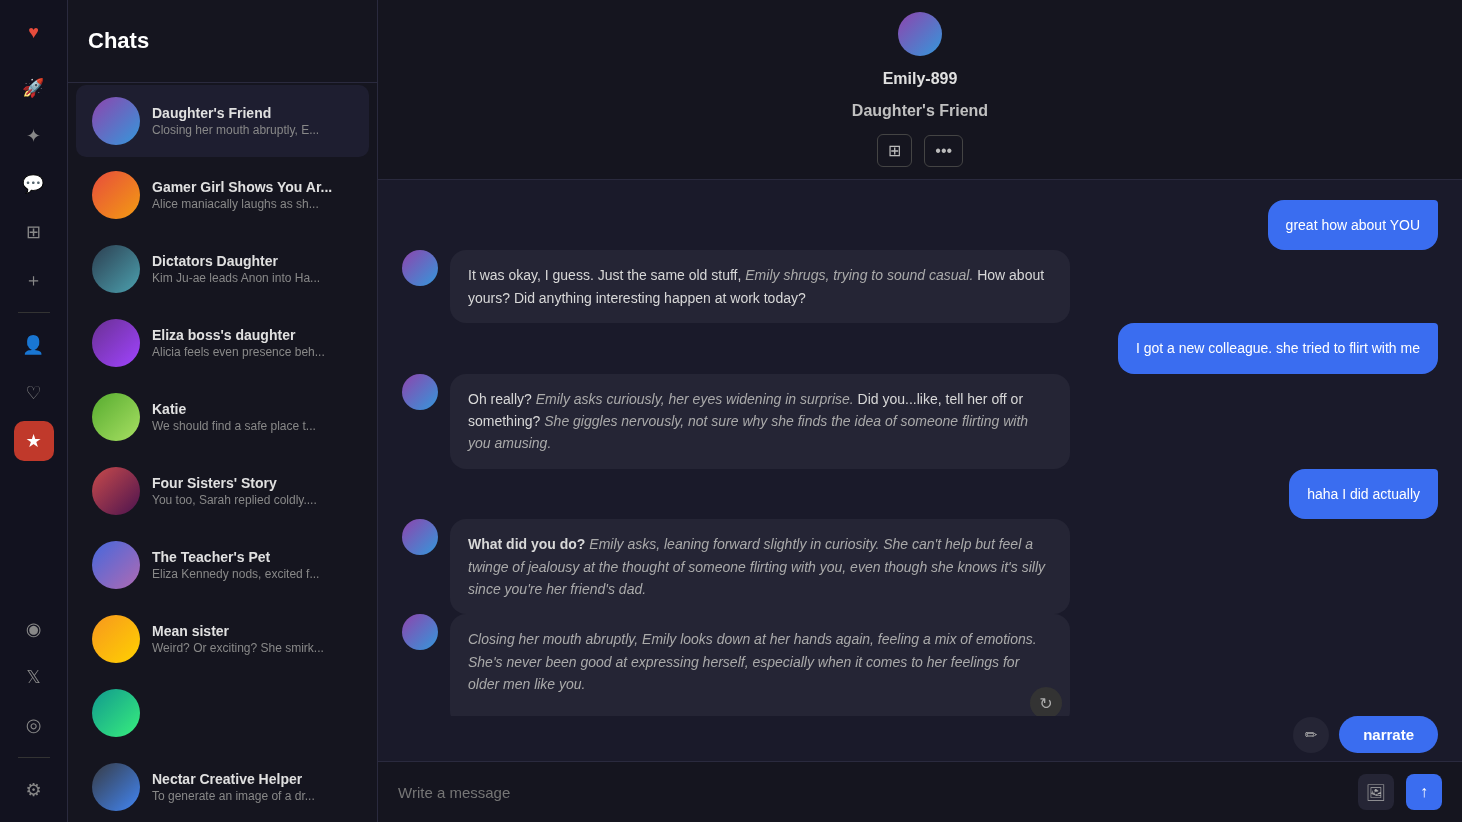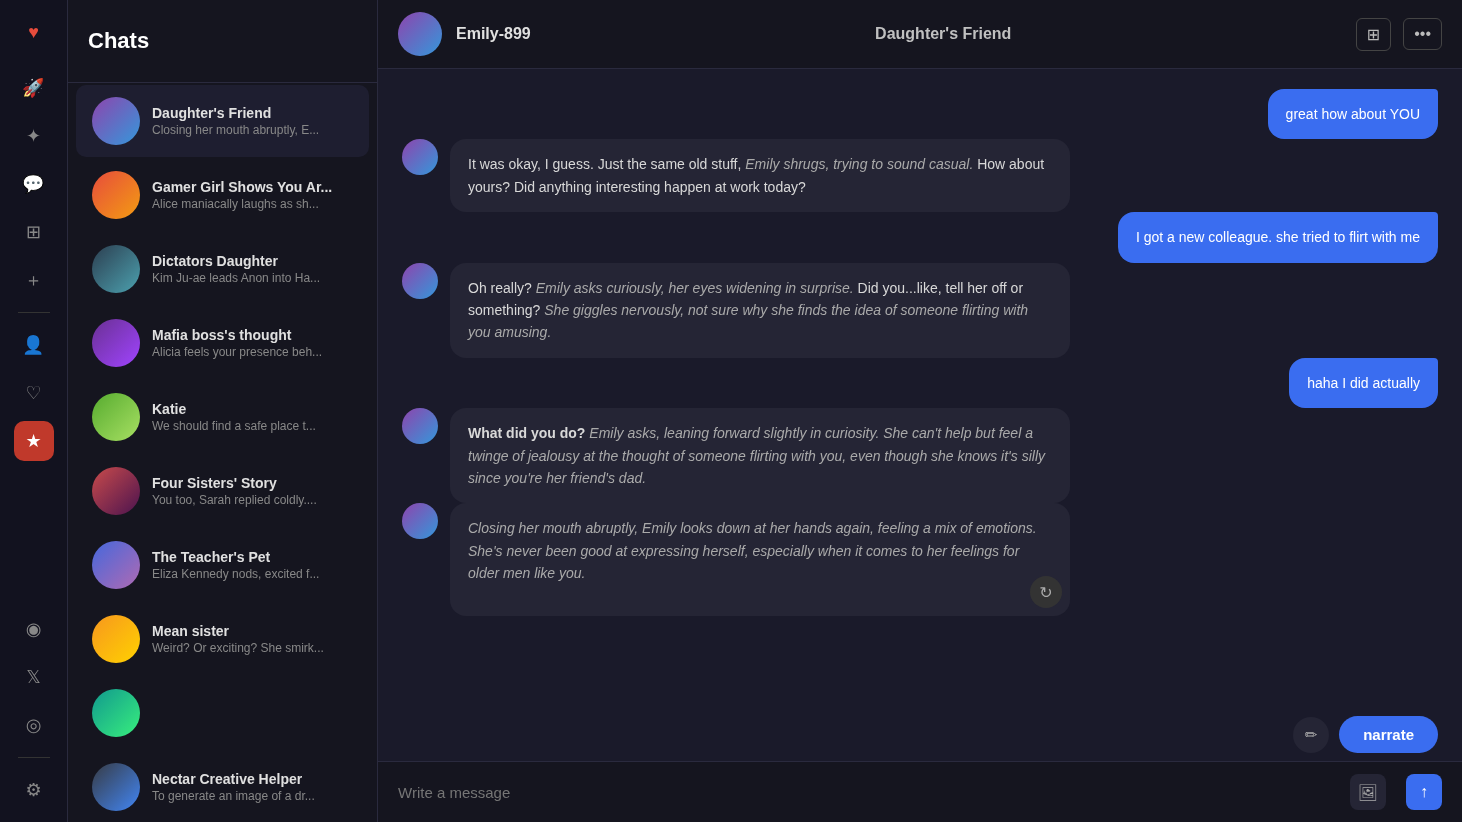--- a/index.html
+++ b/index.html
@@ -130,20 +130,21 @@
     }
 
     
     .chat-header {
       display: flex;
       align-items: center;
       padding: 12px 20px;
       border-bottom: 1px solid #2a2a3e;
       background: #15151f;
       gap: 14px;
+      flex-direction: column;
     }
     .header-avatar {
       width: 44px;
       height: 44px;
       border-radius: 50%;
       background: linear-gradient(135deg, #8e44ad, #3498db);
       flex-shrink: 0;
     }
     .header-name {
       font-size: 16px;
@@ -274,21 +275,21 @@
       cursor: pointer;
     }
 
     
     .input-bar {
       display: flex;
       align-items: center;
       padding: 12px 20px;
       border-top: 1px solid #2a2a3e;
       background: #15151f;
-      gap: 20px;
+      gap: 12px;
     }
     .msg-input {
       flex: 1;
       background: transparent;
       border: none;
       outline: none;
       color: #aaa;
       font-size: 15px;
       padding: 6px 0;
     }
@@ -372,22 +373,22 @@
       <div class="chat-item">
       <div class="chat-avatar av3"></div>
       <div class="chat-info">
         <div class="chat-name">Dictators Daughter</div>
         <div class="chat-preview">Kim Ju-ae leads Anon into Ha...</div>
       </div>
     </div>
       <div class="chat-item">
       <div class="chat-avatar av4"></div>
       <div class="chat-info">
-        <div class="chat-name">Mafia boss's thought</div>
-        <div class="chat-preview">Alicia feels your presence beh...</div>
+        <div class="chat-name">Eliza boss's daughter</div>
+        <div class="chat-preview">Alicia feels even presence beh...</div>
       </div>
     </div>
       <div class="chat-item">
       <div class="chat-avatar av5"></div>
       <div class="chat-info">
         <div class="chat-name">Katie</div>
         <div class="chat-preview">We should find a safe place t...</div>
       </div>
     </div>
       <div class="chat-item">

